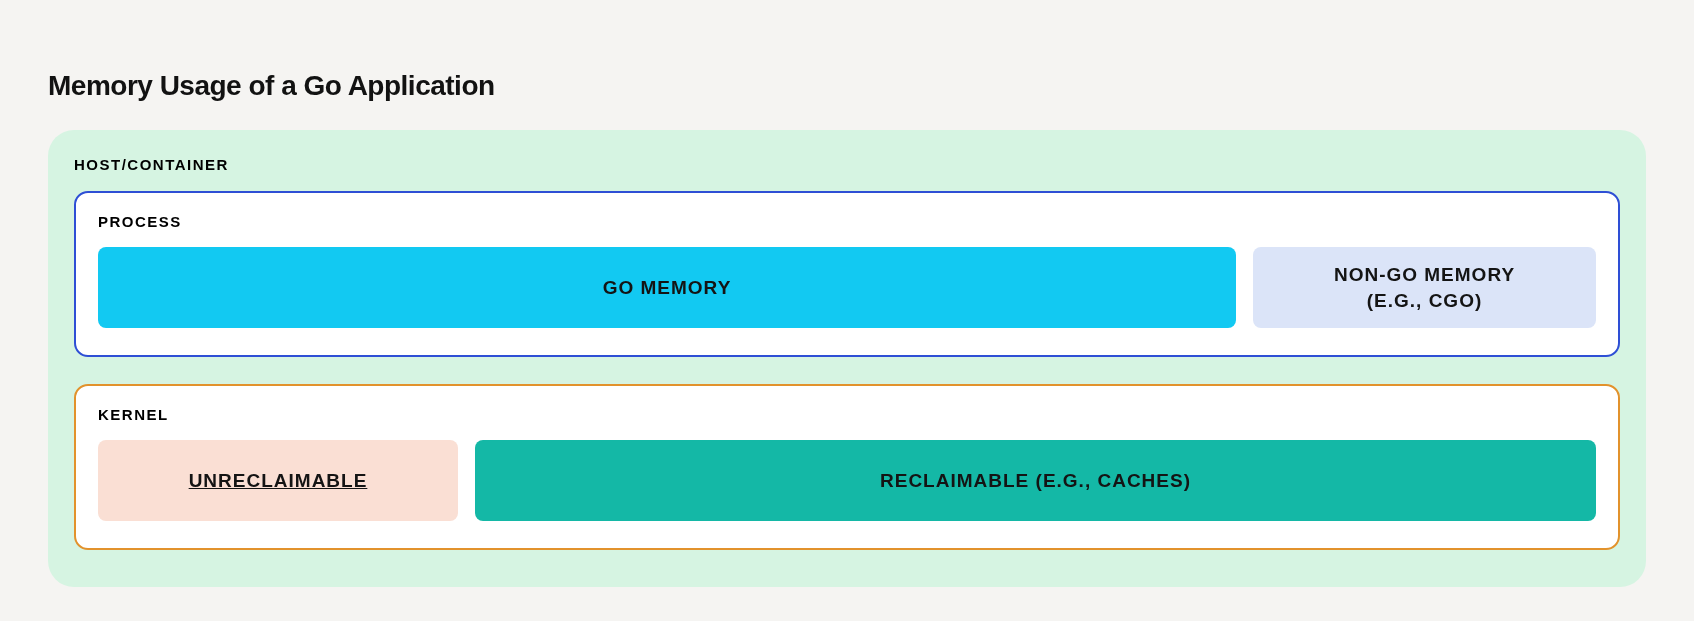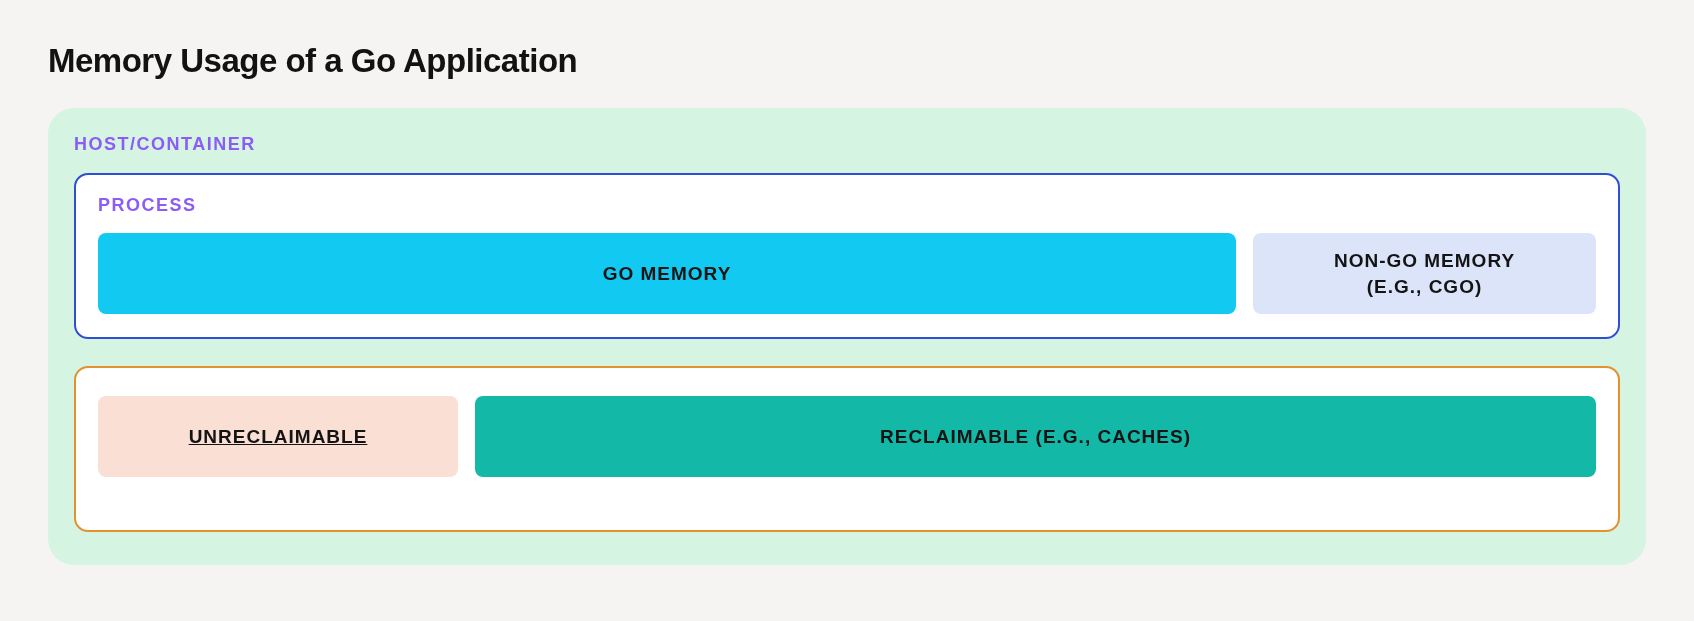--- a/index.html
+++ b/index.html
@@ -11,39 +11,40 @@
     font-family: "Liberation Sans", sans-serif;
     color: #141414;
     overflow: hidden;
   }
 
   .page {
     padding: 42px 48px 0 48px;
   }
 
   .title {
-    font-size: 33px;
+    font-size: 28px;
     font-weight: 700;
     letter-spacing: -0.5px;
     color: #121212;
     margin-bottom: 28px;
+    margin-top: 28px;
   }
 
   .host {
     border-radius: 26px;
     padding: 20px 26px 25px 26px;
     width: 1598px;
     height: 457px;
   }
 
   .zone-label {
-    font-size: 18px;
+    font-size: 15px;
     font-weight: 700;
     letter-spacing: 1.5px;
-    color: #8b5cf6;
+    color: #000000;
   }
 
   .host > .zone-label {
     margin: 6px 0 18px 0;
   }
 
   .panel {
     background: #ffffff;
     border-radius: 14px;
     border: 2px solid transparent;
@@ -53,21 +54,20 @@
 
   .panel.process { margin-bottom: 27px; }
 
   .panel > .zone-label {
     margin-bottom: 17px;
   }
 
   .blocks-row {
     display: flex;
     gap: 17px;
-    margin-top: 8px;
   }
 
   .block {
     height: 81px;
     border-radius: 8px;
     display: flex;
     flex-direction: column;
     align-items: center;
     justify-content: center;
     font-size: 19px;
@@ -103,20 +103,21 @@
 
         <div class="block fixed-nongo" style="background-color: rgb(219, 228, 248);">
           <span>NON-GO MEMORY</span>
           <span>(E.G., CGO)</span>
         </div>
       </div>
     </div>
 
     <div class="panel kernel" style="border-color: rgb(226, 146, 44);">
 
+      <div class="zone-label">KERNEL</div>
 
       <div class="blocks-row">
         <div class="block fixed-unrecl" style="background-color: rgb(250, 223, 212); text-decoration: underline;">
           <span>UNRECLAIMABLE</span>
         </div>
 
         <div class="block grow" style="background-color: #14b8a6;">
           <span>RECLAIMABLE (E.G., CACHES)</span>
         </div>
       </div>

